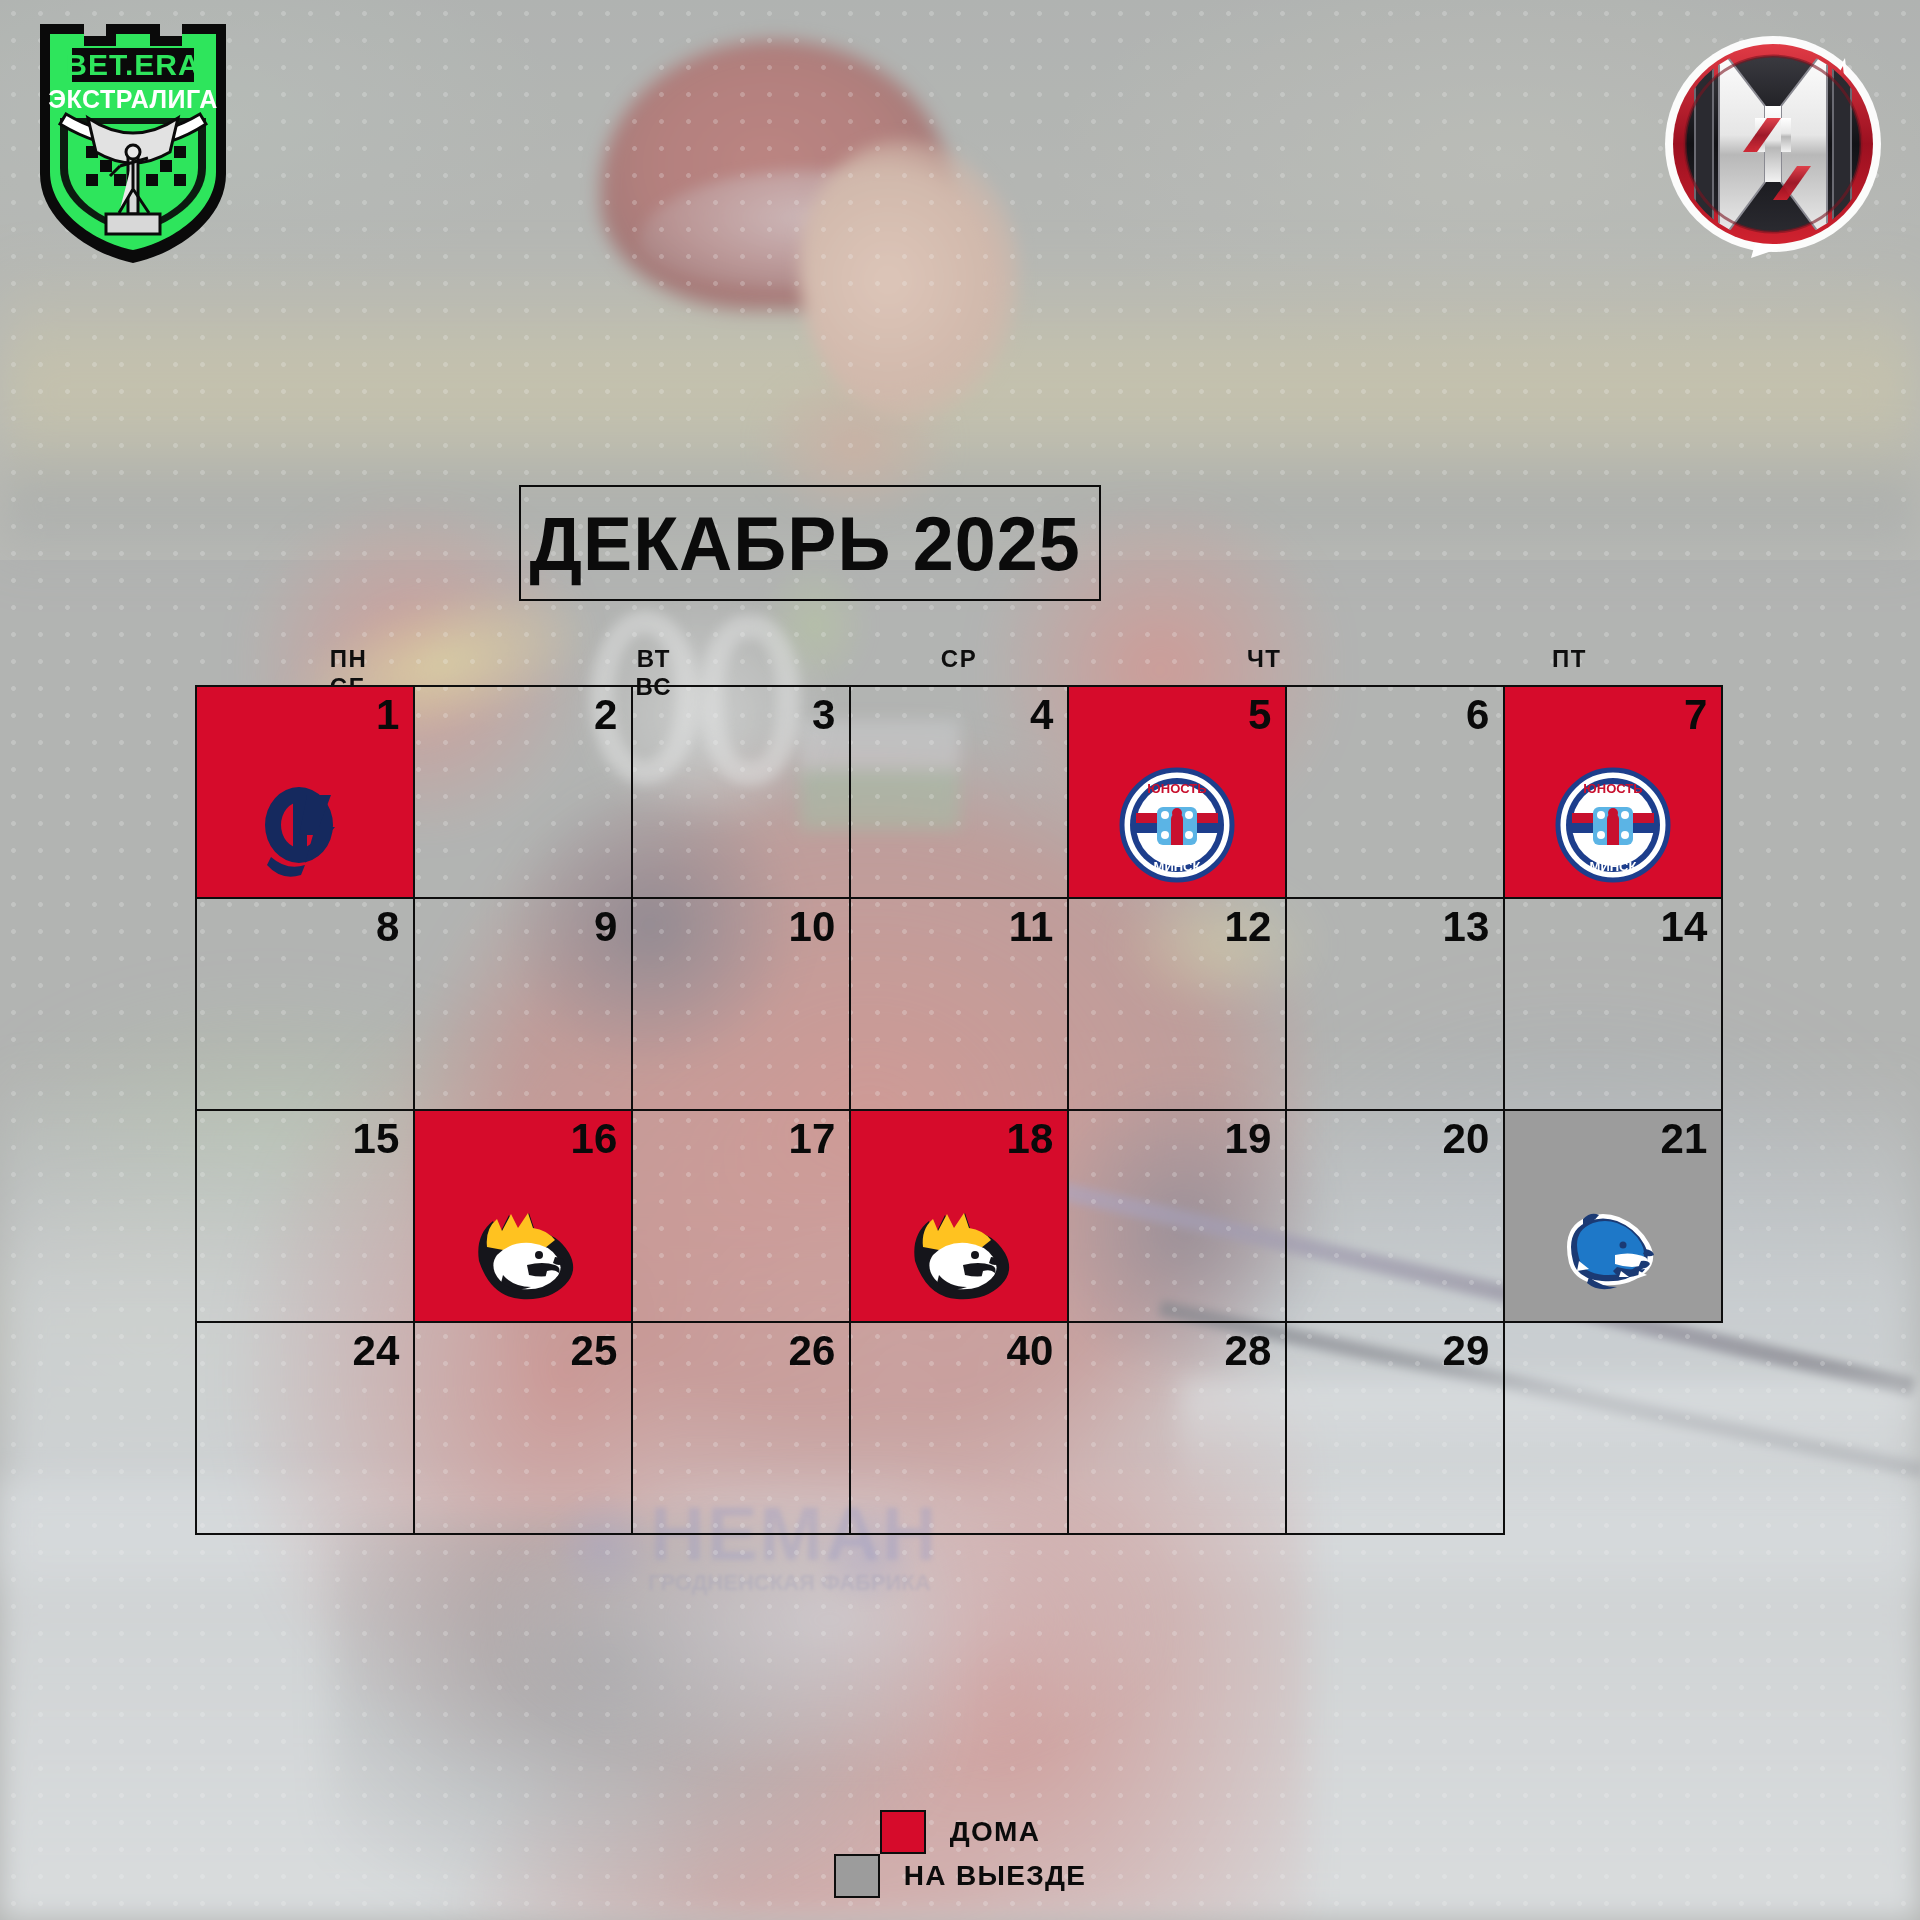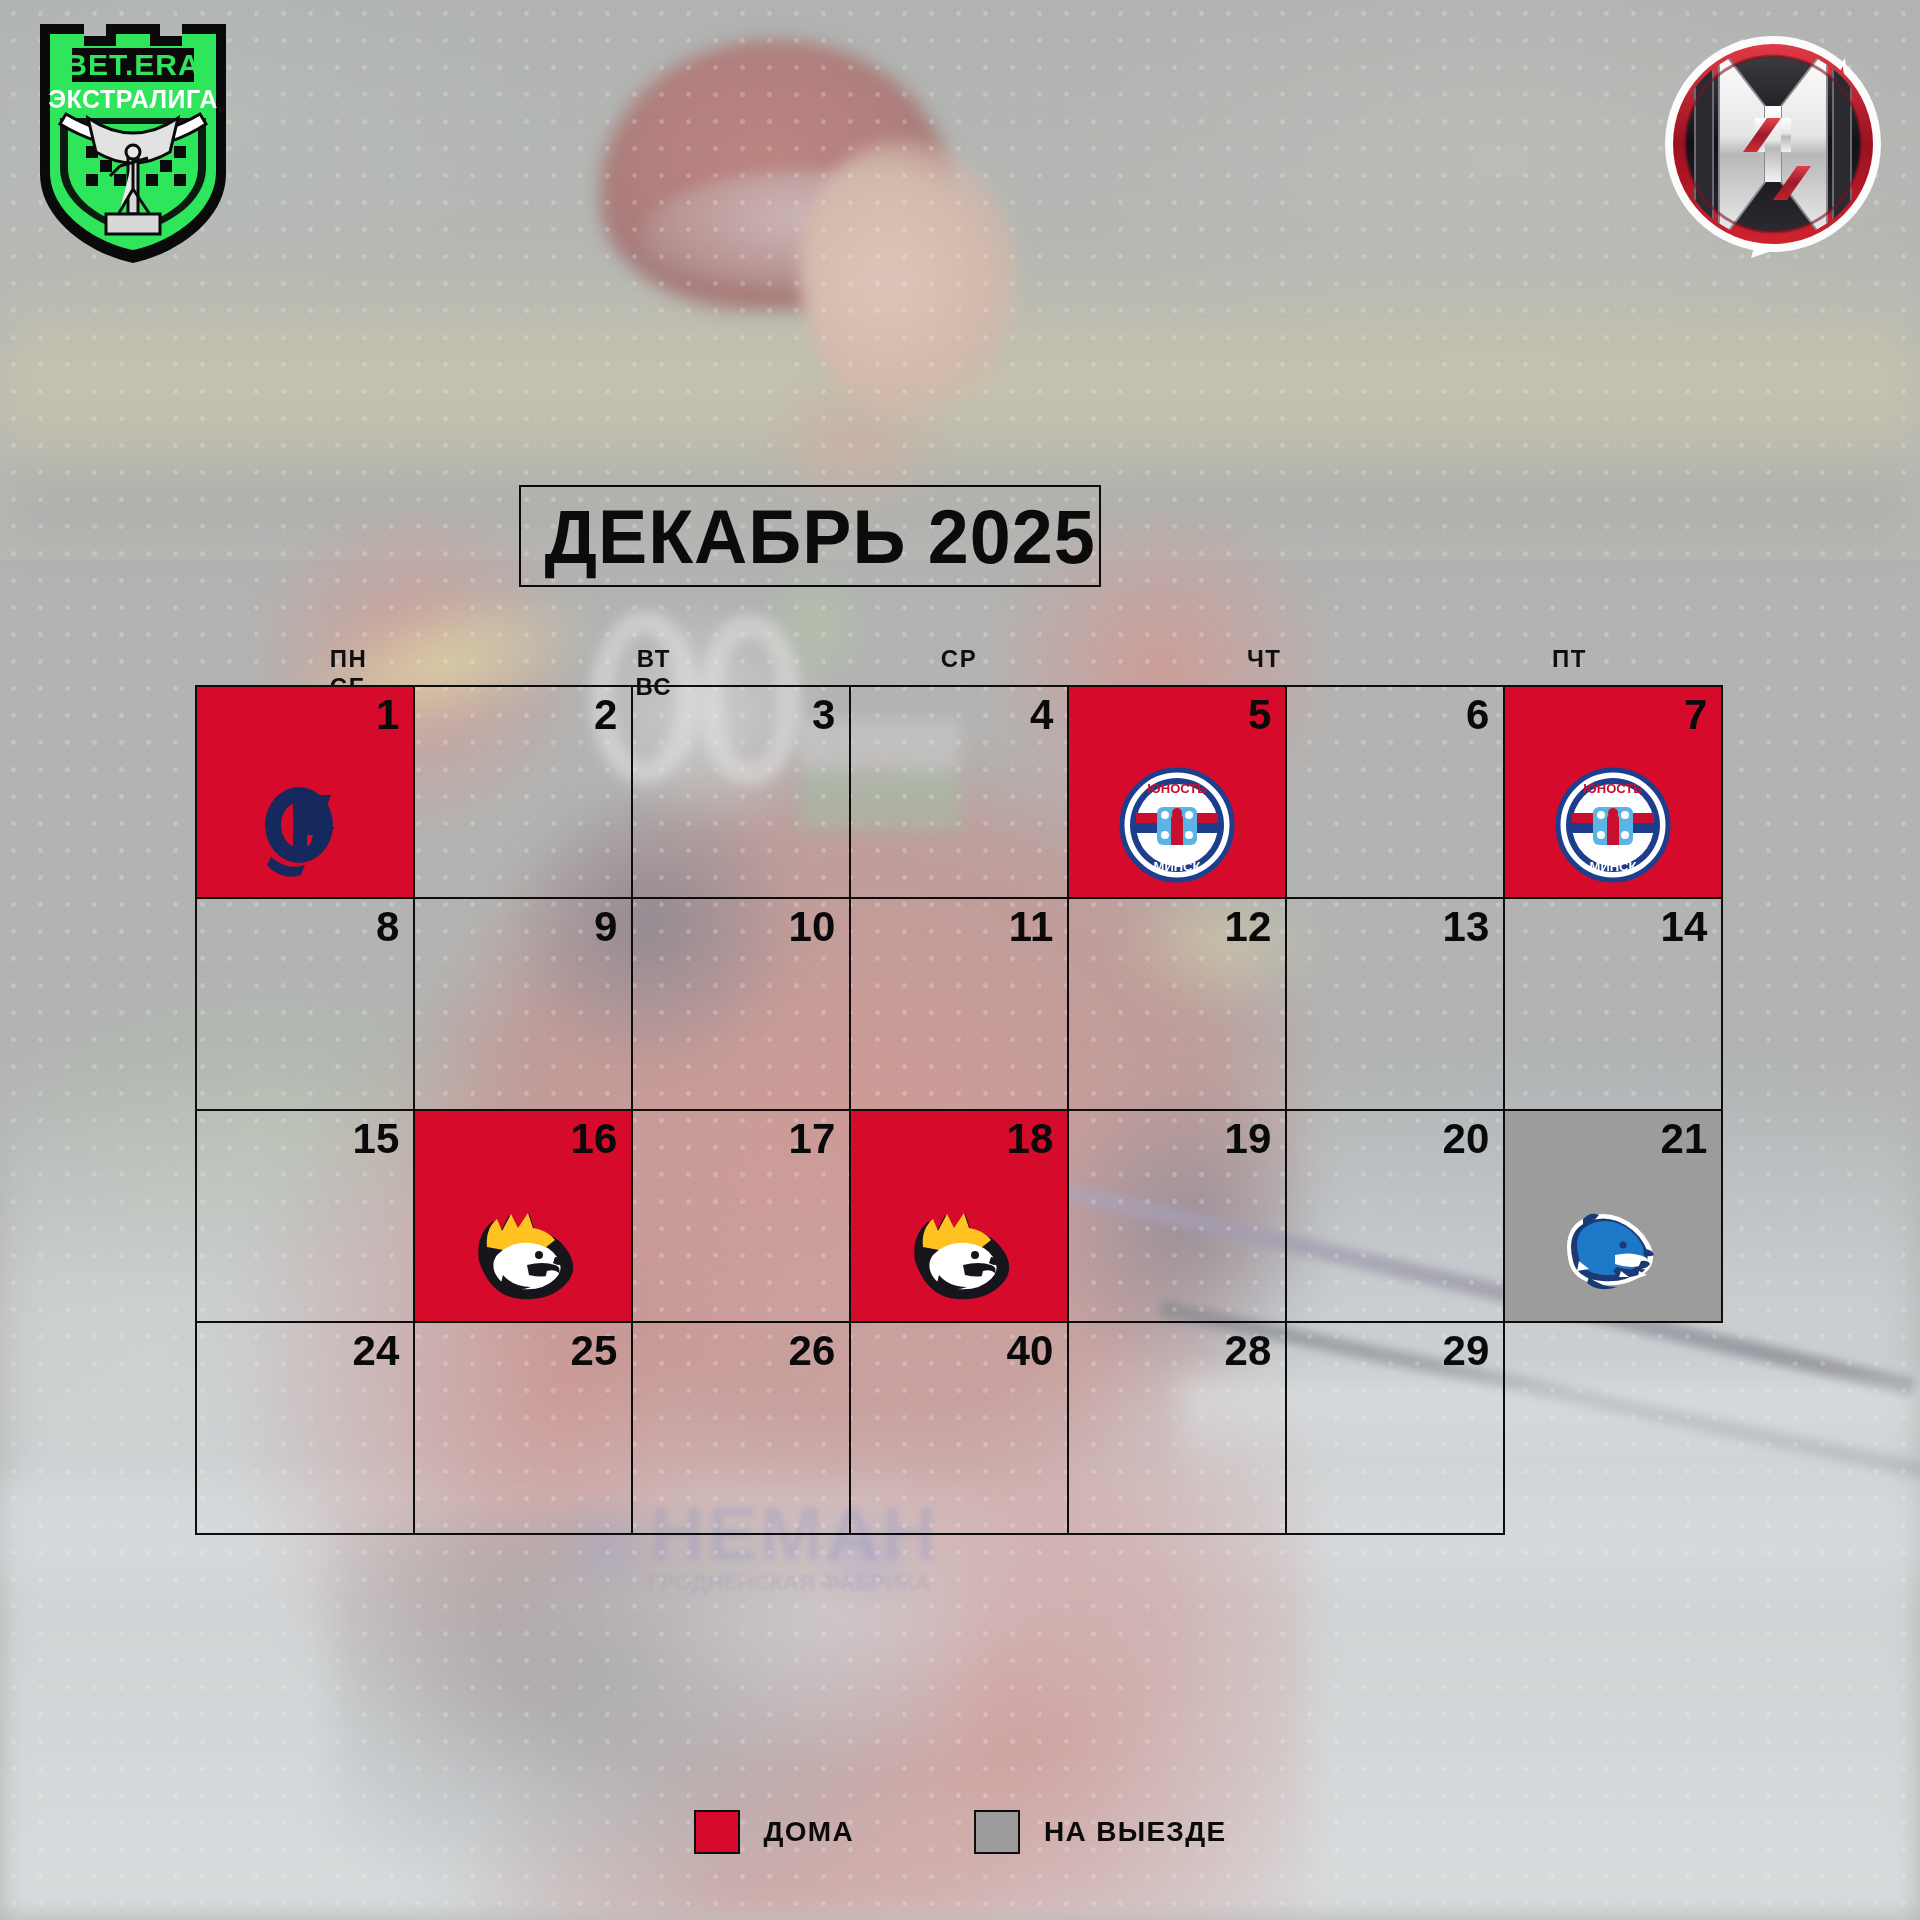--- a/index.html
+++ b/index.html
@@ -118,22 +118,22 @@
   
   #wash { position:absolute; inset:0; background:rgba(226,228,228,.44); }
 
   
   #fg { position:absolute; inset:0; }
 
   .leaguelogo { position:absolute; left:28px; top:18px; width:210px; height:245px; }
   .teamlogo   { position:absolute; left:1655px; top:22px; width:240px; height:240px; }
 
   #title-box {
-    position:absolute; left:519px; top:485px; width:582px; height:102px;
-    border:2.5px solid #0b0b0b; display:flex; align-items:center; justify-content:center;padding-left:20px;
+    position:absolute; left:519px; top:485px; width:582px; height:116px;
+    border:2.5px solid #0b0b0b; display:flex; align-items:center; justify-content:flex-start;
   }
   #title-text {
     font-size:76px; font-weight:900; color:#0b0b0b; letter-spacing:1px;
     font-family:"Liberation Sans", sans-serif; white-space:nowrap;
     transform:scaleX(.97);
   }
 
   #weekdays { position:absolute; left:196px; top:645px; width:1526px;
      display:grid; grid-template-columns:repeat(5,1fr); }
   #weekdays div { text-align:center; font-size:24px; font-weight:800;
@@ -152,21 +152,21 @@
 
   .daynum { position:absolute; right:14px; top:6px; font-size:42px;
      font-weight:900; color:#0a0a0a; line-height:1.05;
      font-family:"Liberation Sans", sans-serif; }
   .cell.home .daynum, .cell.away .daynum { color:#0a0a0a; }
 
   .cell-logo { position:absolute; left:50%; bottom:12px;
      transform:translateX(-50%); width:120px; height:120px; }
 
   #legend { position:absolute; left:0; top:1810px; width:1920px;
-     display:flex; align-items:center; justify-content:center; gap:0; }
+     display:flex; align-items:center; justify-content:center; gap:0;flex-direction:column; }
   .lg-item { display:flex; align-items:center; }
   .lg-sw { width:46px; height:44px; border:2px solid #0d0d0d; }
   .lg-sw.home { background:#D60B2B; }
   .lg-sw.away { background:#9c9c9c; }
   .lg-label { font-size:28px; font-weight:900; color:#0b0b0b;
      letter-spacing:1.3px; margin-left:24px; }
   .lg-gap { width:120px; }
 </style>
 </head>
 <body>

